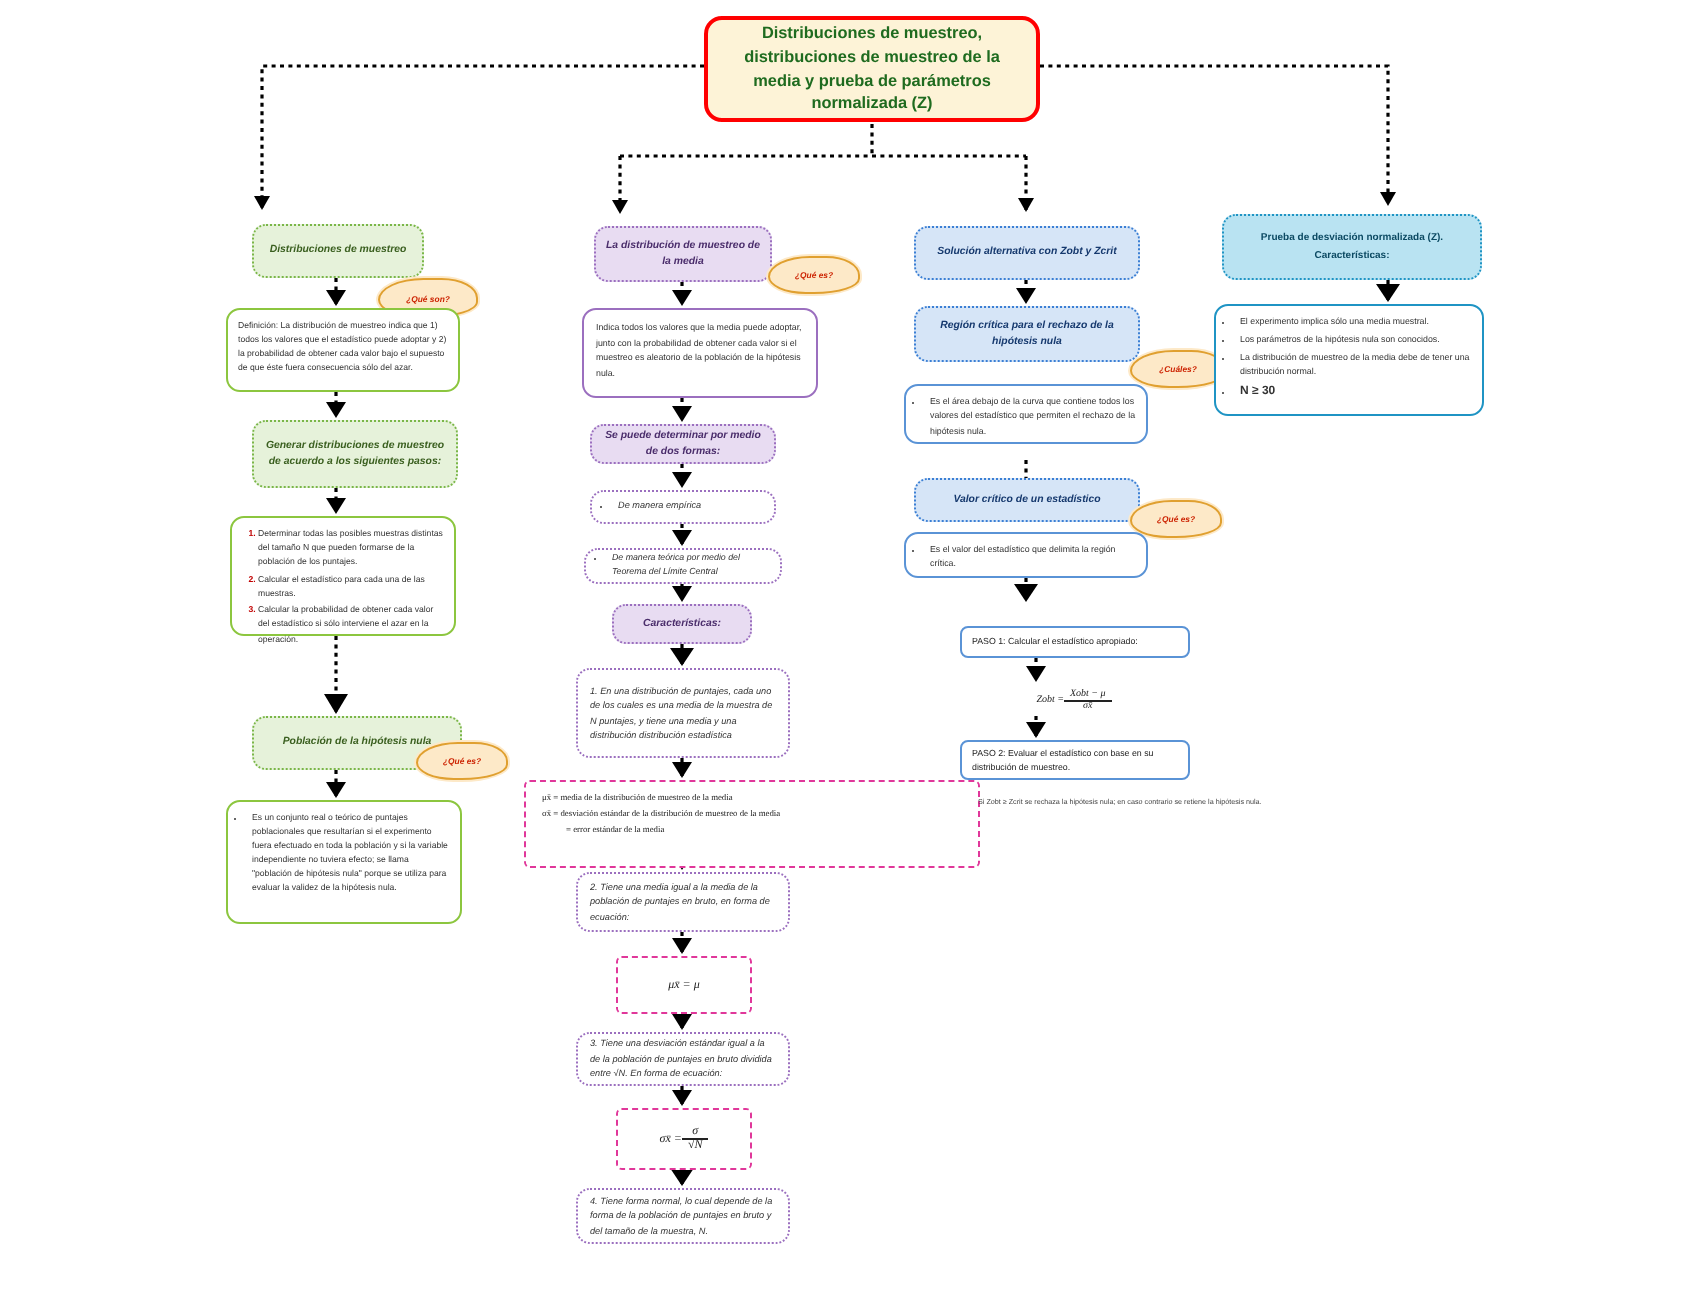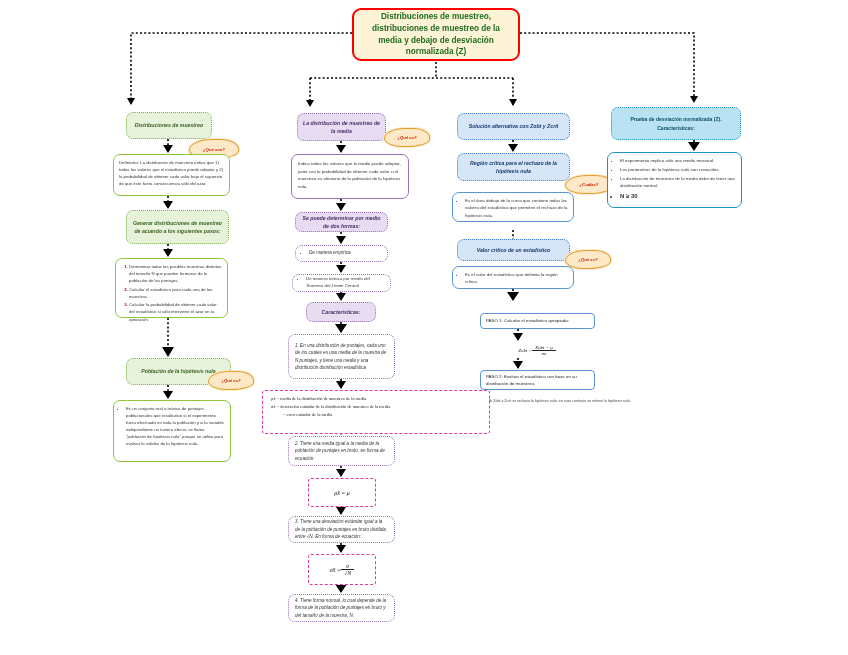--- a/index.html
+++ b/index.html
@@ -291,21 +291,21 @@
 
     <g stroke="#000" stroke-width="1.6" fill="none" stroke-dasharray="2,2.2">
       <path d="M694 140 L694 150"></path>
     </g>
     <g fill="#000">
       <polygon points="694,151 688,142 700,142"></polygon>
     </g>
   </svg>
 
   <div class="node root" style="left:352px;top:8px;width:168px;height:53px;">
-    <span class="txt">Distribuciones de muestreo, distribuciones de muestreo de la media y debajo de desviación normalizada (Z)</span>
+    <span class="txt">Distribuciones de muestreo, distribuciones de muestreo de la media y prueba de parámetros normalizada (Z)</span>
   </div>
 
   <div class="node hdr-green" style="left:126px;top:112px;width:86px;height:27px;">
     <span>Distribuciones de muestreo</span>
   </div>
 
   <div class="callout" style="left:189px;top:139px;width:40px;height:14px;">
     <span>¿Qué son?</span>
   </div>
 

